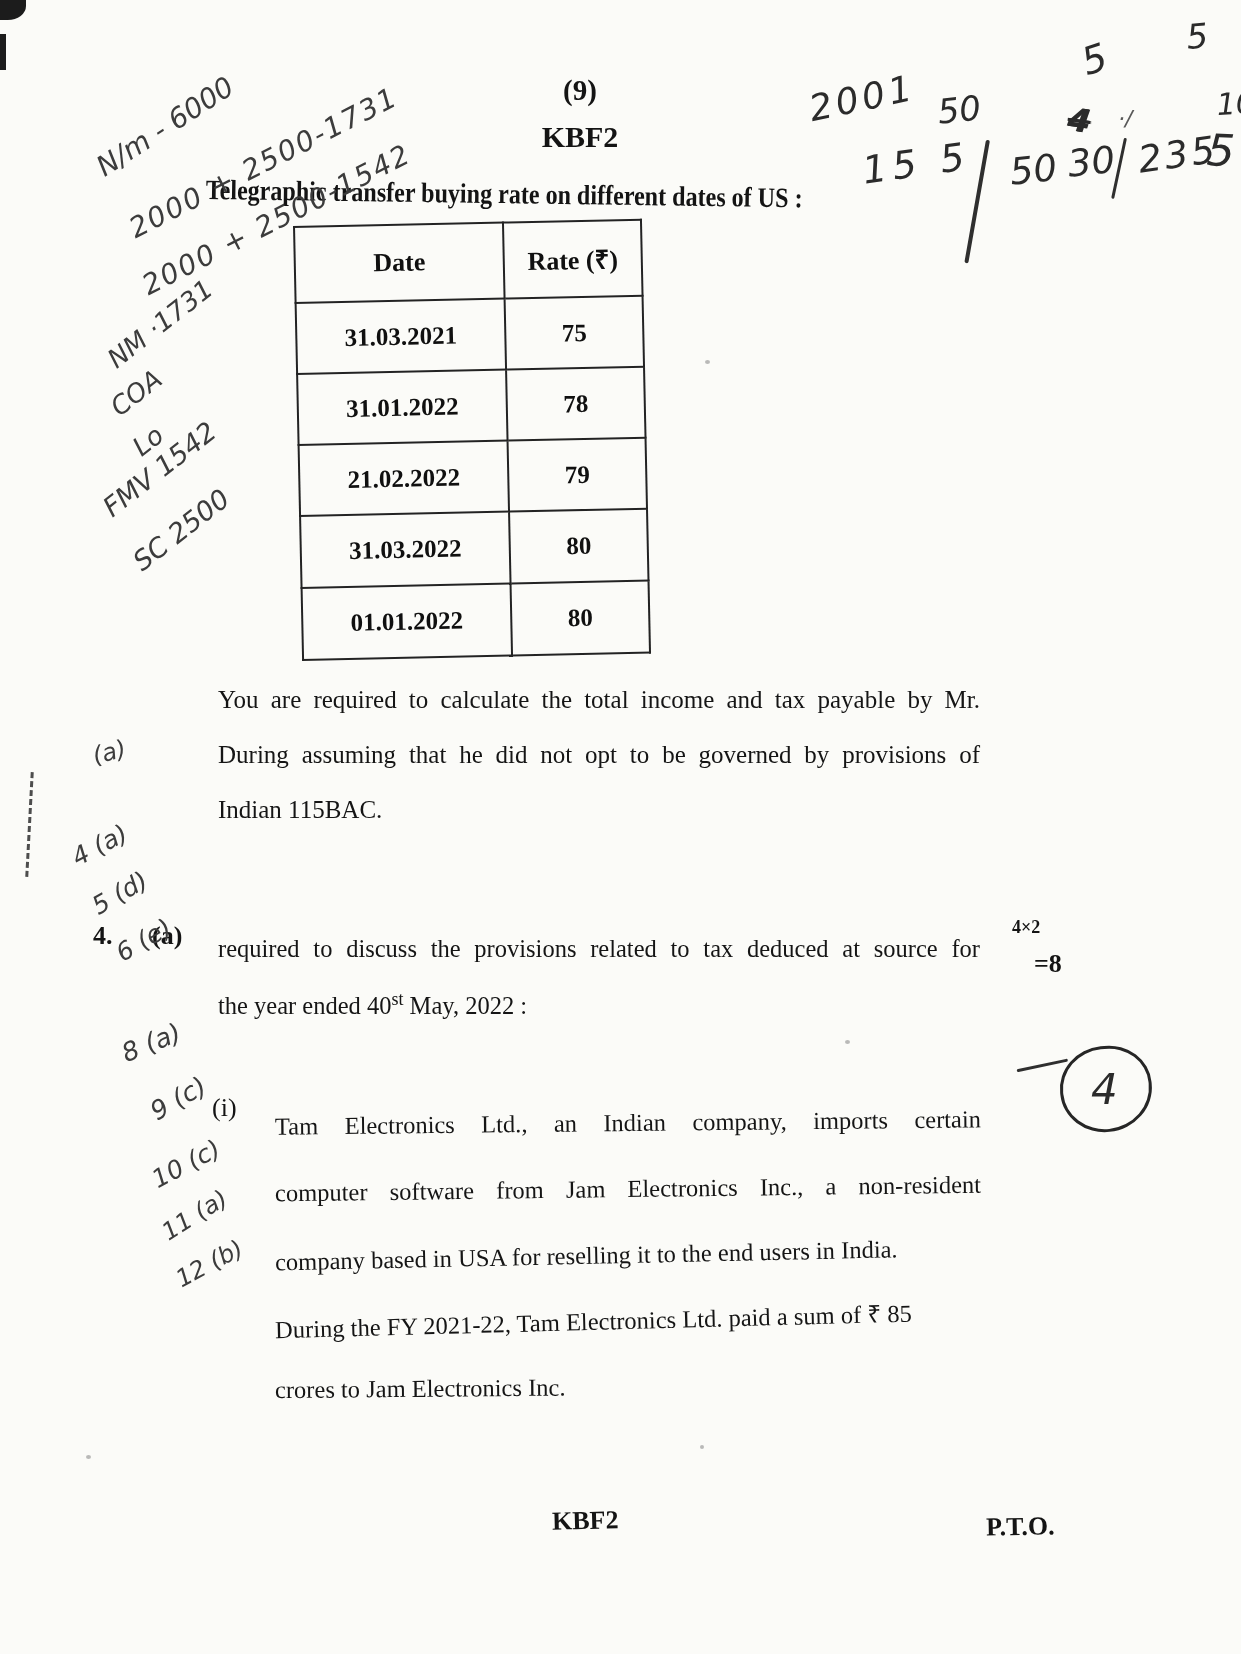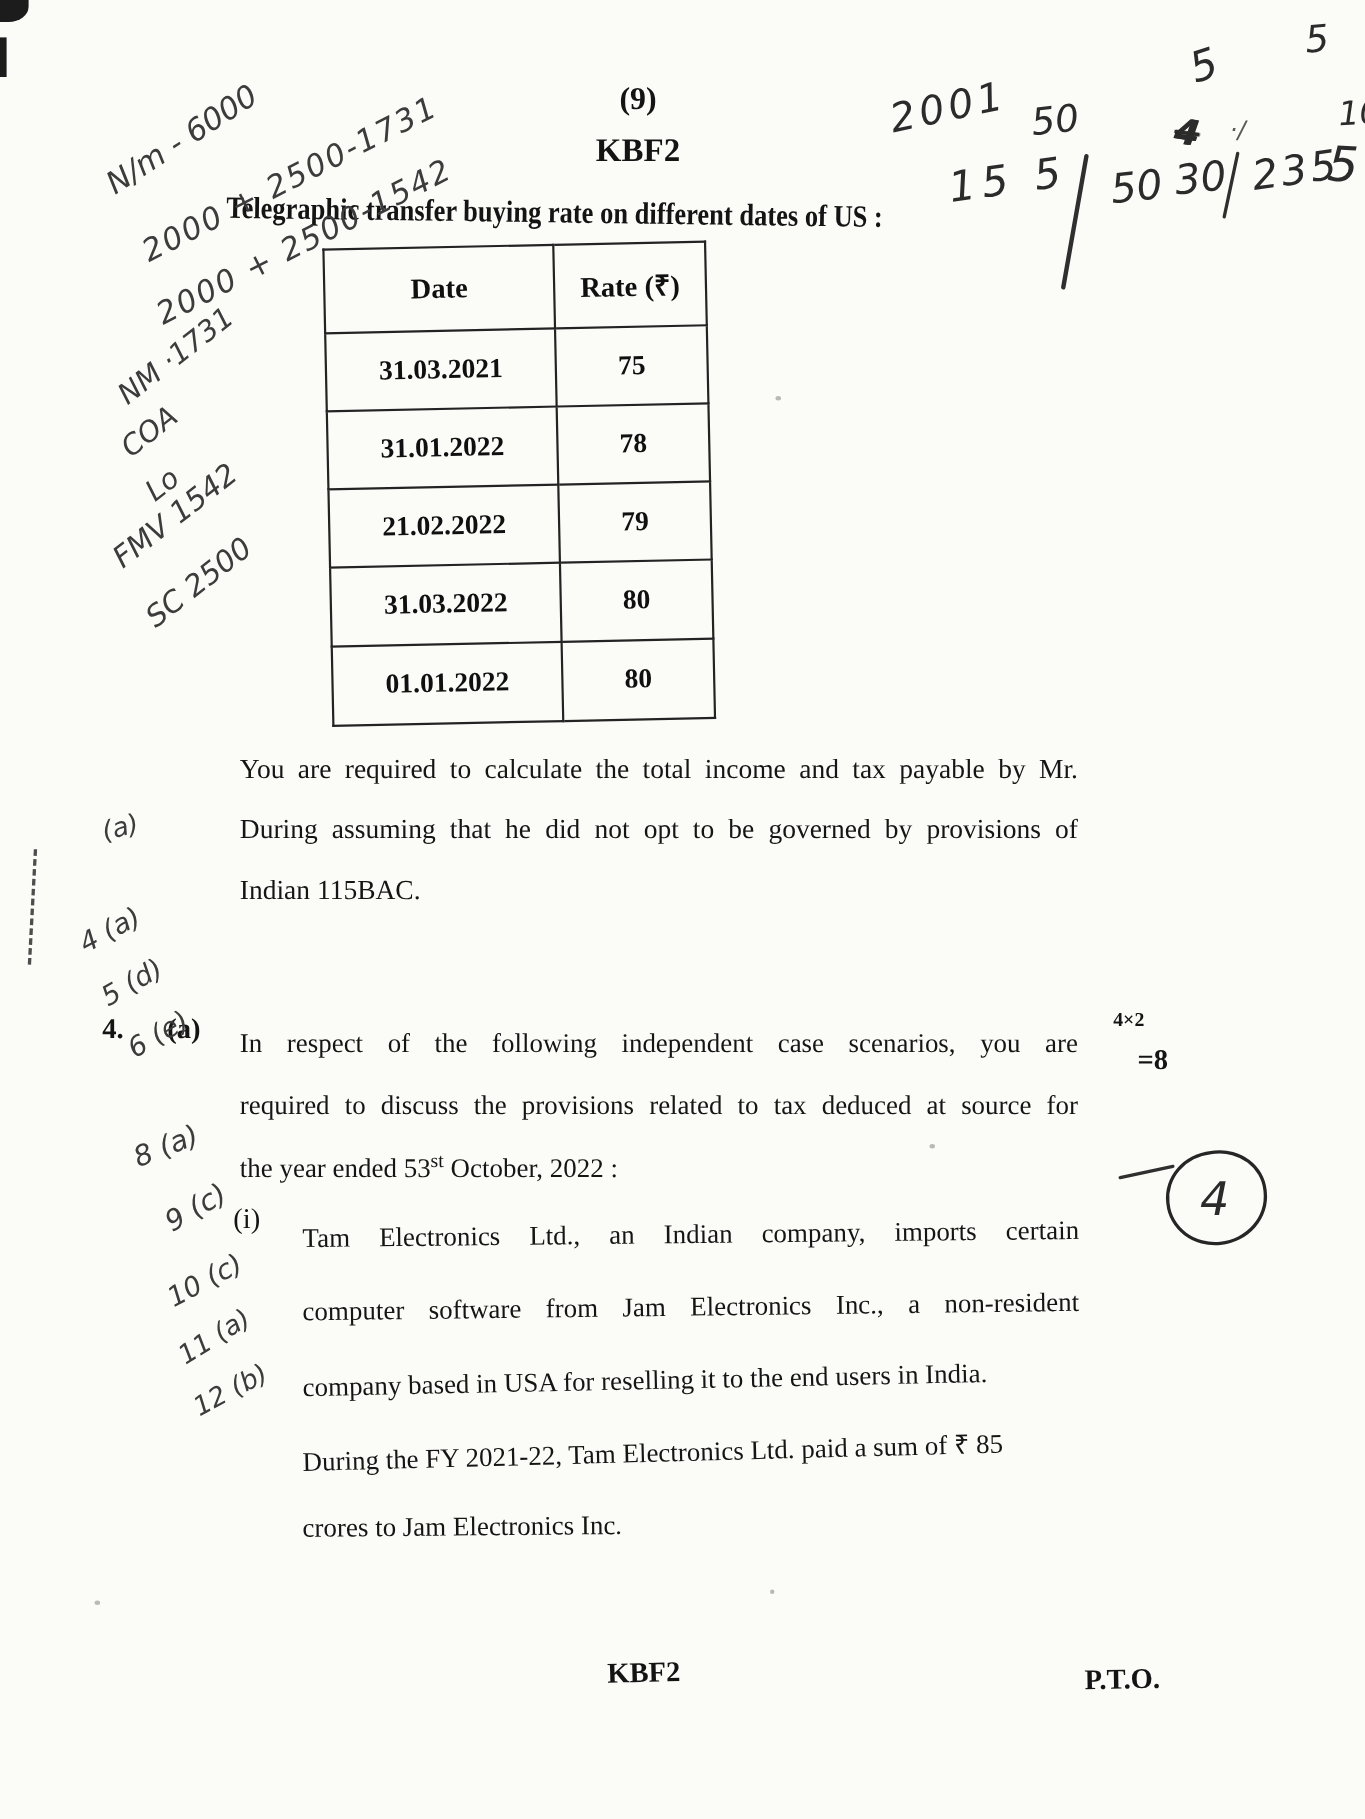--- a/index.html
+++ b/index.html
@@ -77,23 +77,22 @@
 
   <div class="para" style="left:218px;top:672px;width:762px;font-size:25px;line-height:55px;">
     <span class="pline just">You are required to calculate the total income and tax payable by Mr.</span>
     <span class="pline just">During assuming that he did not opt to be governed by provisions of</span>
     <span class="pline">Indian 115BAC.</span>
   </div>
 
   <div class="printed bold" style="left:93px;top:921px;font-size:26px;">4.</div>
   <div class="printed bold" style="left:152px;top:921px;font-size:26px;">(a)</div>
   <div class="para" style="left:218px;top:920px;width:762px;font-size:24.5px;line-height:57px;">
-    <span class="pline just">In respect of the following independent case scenarios, you are</span>
     <span class="pline just">required to discuss the provisions related to tax deduced at source for</span>
-    <span class="pline"><span>the year ended 53</span><span class="sup">st</span><span> October, 2022 :</span></span>
+    <span class="pline"><span>the year ended 40</span><span class="sup">st</span><span> May, 2022 :</span></span>
   </div>
   <div class="printed bold" style="left:1012px;top:917px;font-size:18px;">4×2</div>
   <div class="printed bold" style="left:1034px;top:949px;font-size:26px;">=8</div>
 
   <div class="printed" style="left:212px;top:1093px;font-size:26px;">(i)</div>
   <div class="para" style="left:275px;top:1090px;width:706px;font-size:24.5px;line-height:66px;">
     <span class="pline just" style="transform:rotate(-0.6deg);display:block;">Tam Electronics Ltd., an Indian company, imports certain</span>
     <span class="pline just" style="transform:rotate(-0.7deg);display:block;">computer software from Jam Electronics Inc., a non-resident</span>
     <span class="pline" style="transform:rotate(-1.2deg);display:block;">company based in USA for reselling it to the end users in India.</span>
     <span class="pline" style="transform:rotate(-1.5deg);display:block;">During the FY 2021-22, Tam Electronics Ltd. paid a sum of ₹ 85</span>

